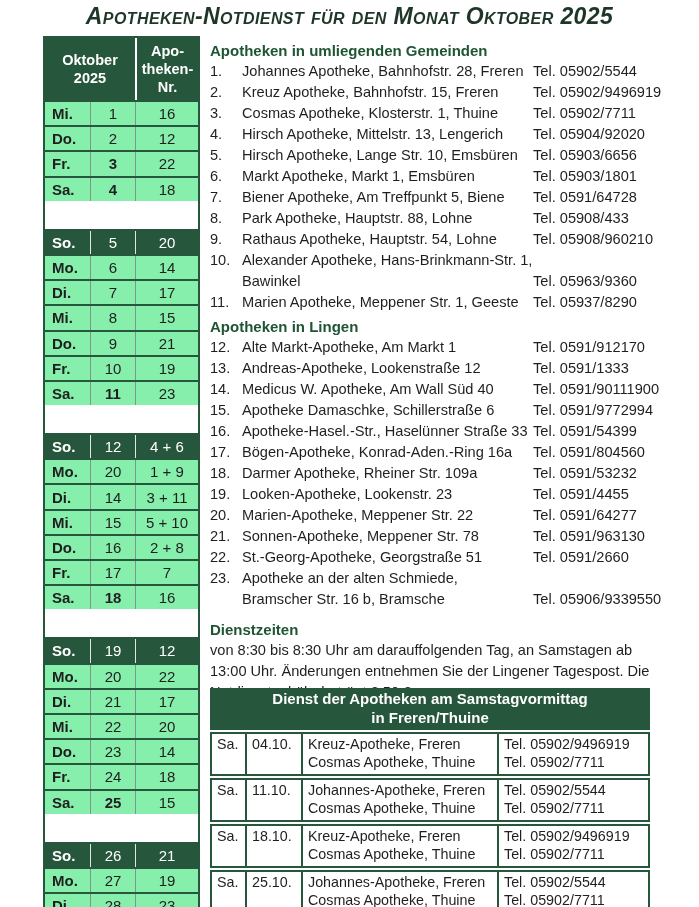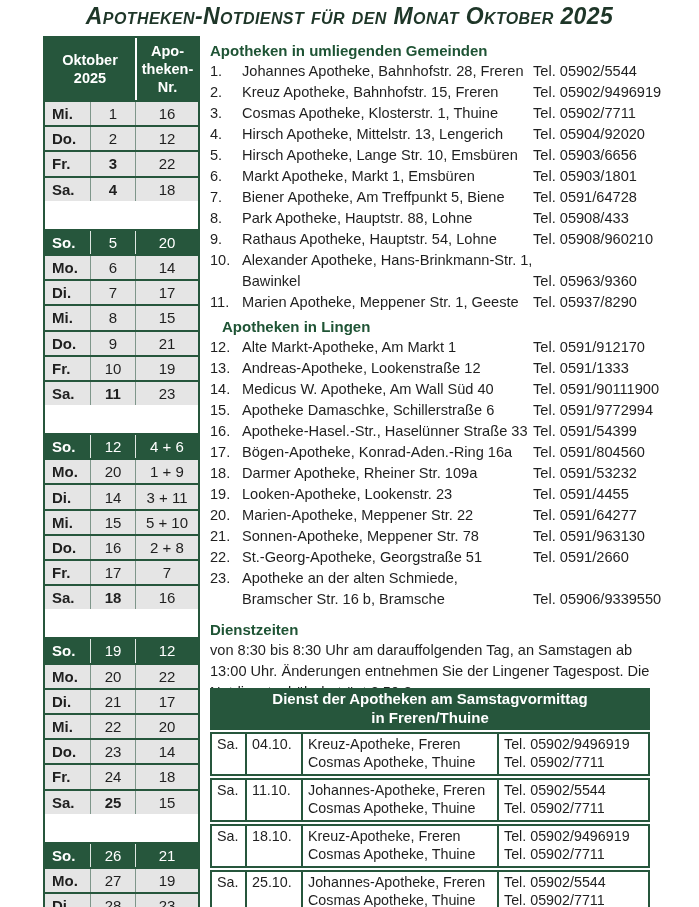--- a/index.html
+++ b/index.html
@@ -36,21 +36,21 @@
   .cal-header .hcell {
     display: flex; align-items: center; justify-content: center;
     text-align: center; white-space: pre-line;
     font-size: 14.5px; line-height: 18px;
   }
   .cal-header .hcell.nr { border-left: 2px solid #ffffff; }
   .cal-row {
     display: grid; grid-template-columns: 45px 45px 63px;
     height: 25.2px;
     border-top: 2px solid #26563c;
-    background: #e5e5e5;
+    background: #86efac;
     font-size: 15px;
   }
   .cal-day {
     display: flex; align-items: center;
     padding-left: 7px; font-weight: 700;
   }
   .cal-date, .cal-nr {
     display: flex; align-items: center; justify-content: center;
     border-left: 1.5px solid #7e968a;
   }
@@ -58,21 +58,21 @@
   .cal-row.sunday { background: #26563c; color: #fff; margin-top: 28px; }
   .cal-row.sunday .cal-date, .cal-row.sunday .cal-nr { border-left-color: #dfe7e2; }
   
   .right-col {
     position: absolute; left: 210px; top: 40px; width: 458px;
     font-size: 14.6px; line-height: 21px;
   }
   .section-heading {
     color: #1f5435; font-weight: 700; font-size: 15px;
   }
-  .section-heading.gap { margin-top: 3px; margin-left: 12px; }
+  .section-heading.gap { margin-top: 3px; }
   .list-line {
     display: grid; grid-template-columns: 32px 291px auto;
   }
   .list-line .num { }
   .list-line .txt { }
   .list-line .tel { white-space: nowrap; }
   .dienstzeiten-heading { margin-top: 9px; }
   .dienstzeiten-text { white-space: pre-line; }
   
   .sat-table {

